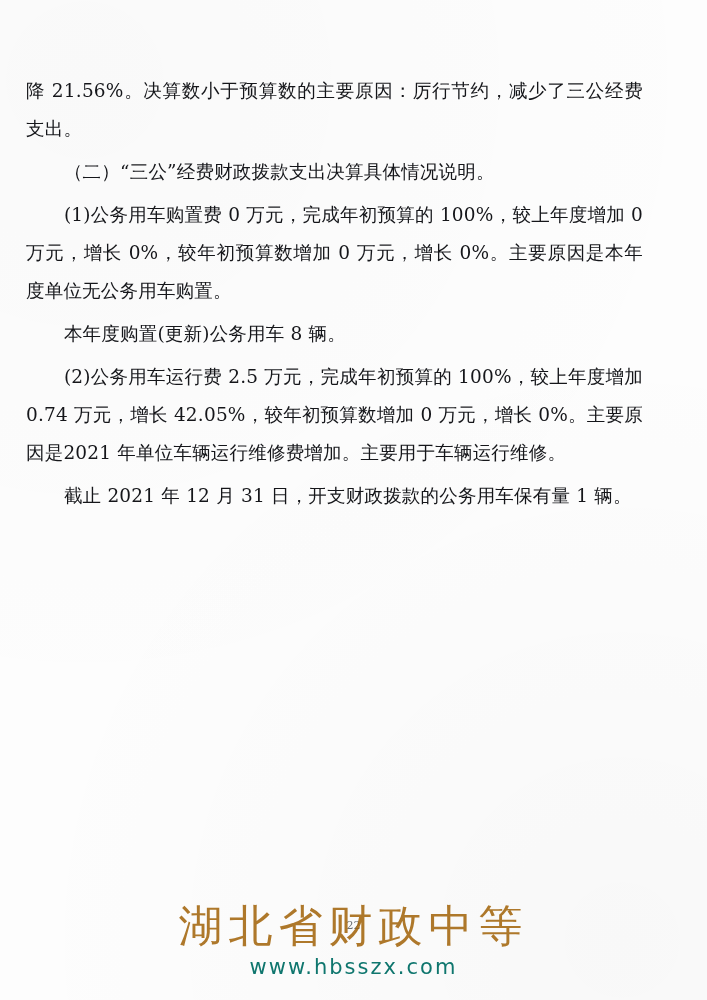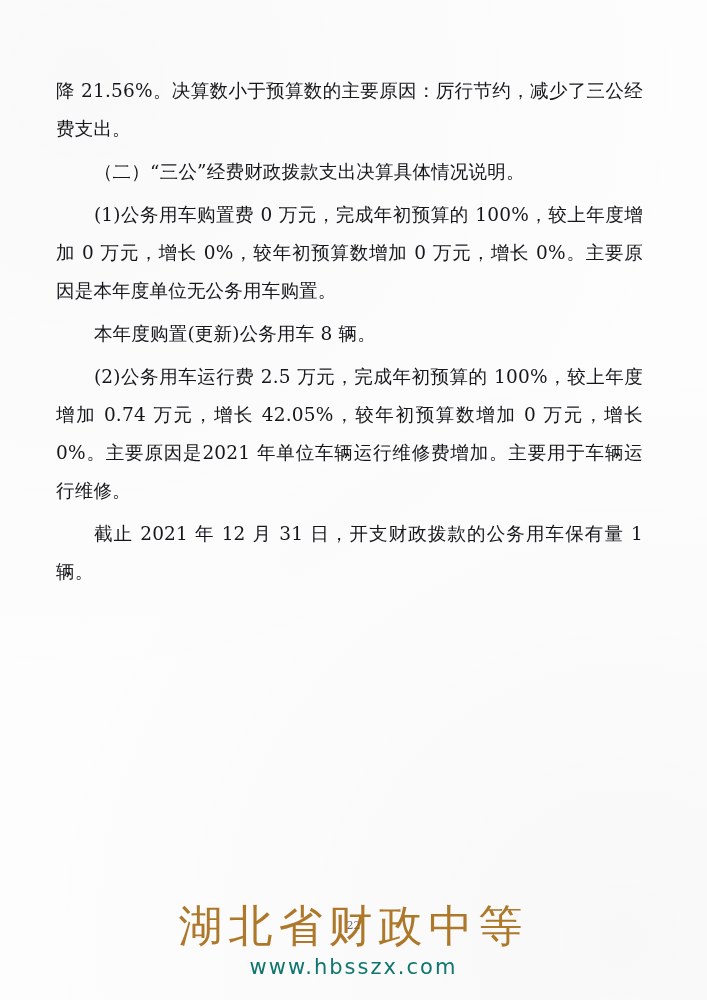--- a/index.html
+++ b/index.html
@@ -13,21 +13,21 @@
     font-family: "DejaVu Serif", "Liberation Serif", serif;
     overflow: hidden;
     position: relative;
   }
   .page {
     position: relative;
     width: 707px;
     height: 1000px;
     background: #fdfdfd;
     box-sizing: border-box;
-    padding: 72px 64px 0 56px;
+    padding: 72px 64px 0 26px;
   }
   .doc-body {
     position: relative;
     z-index: 2;
   }
   p.para {
     margin: 0 0 5px 0;
     font-size: 18.5px;
     line-height: 38px;
     color: #15161a;

